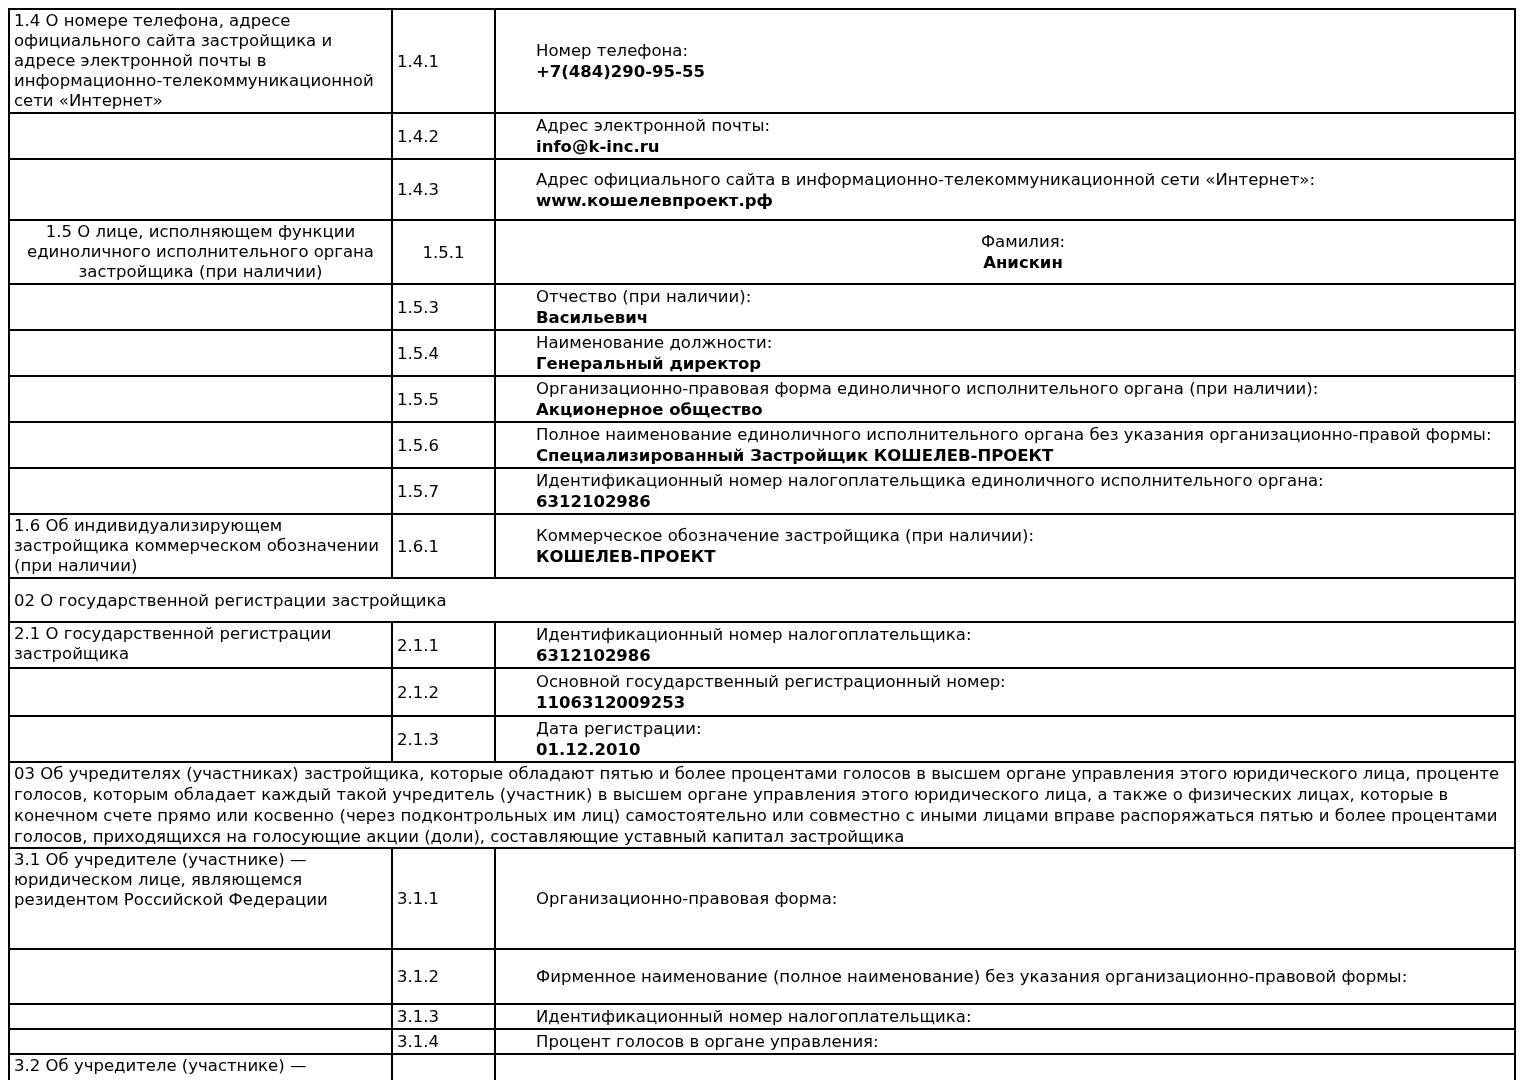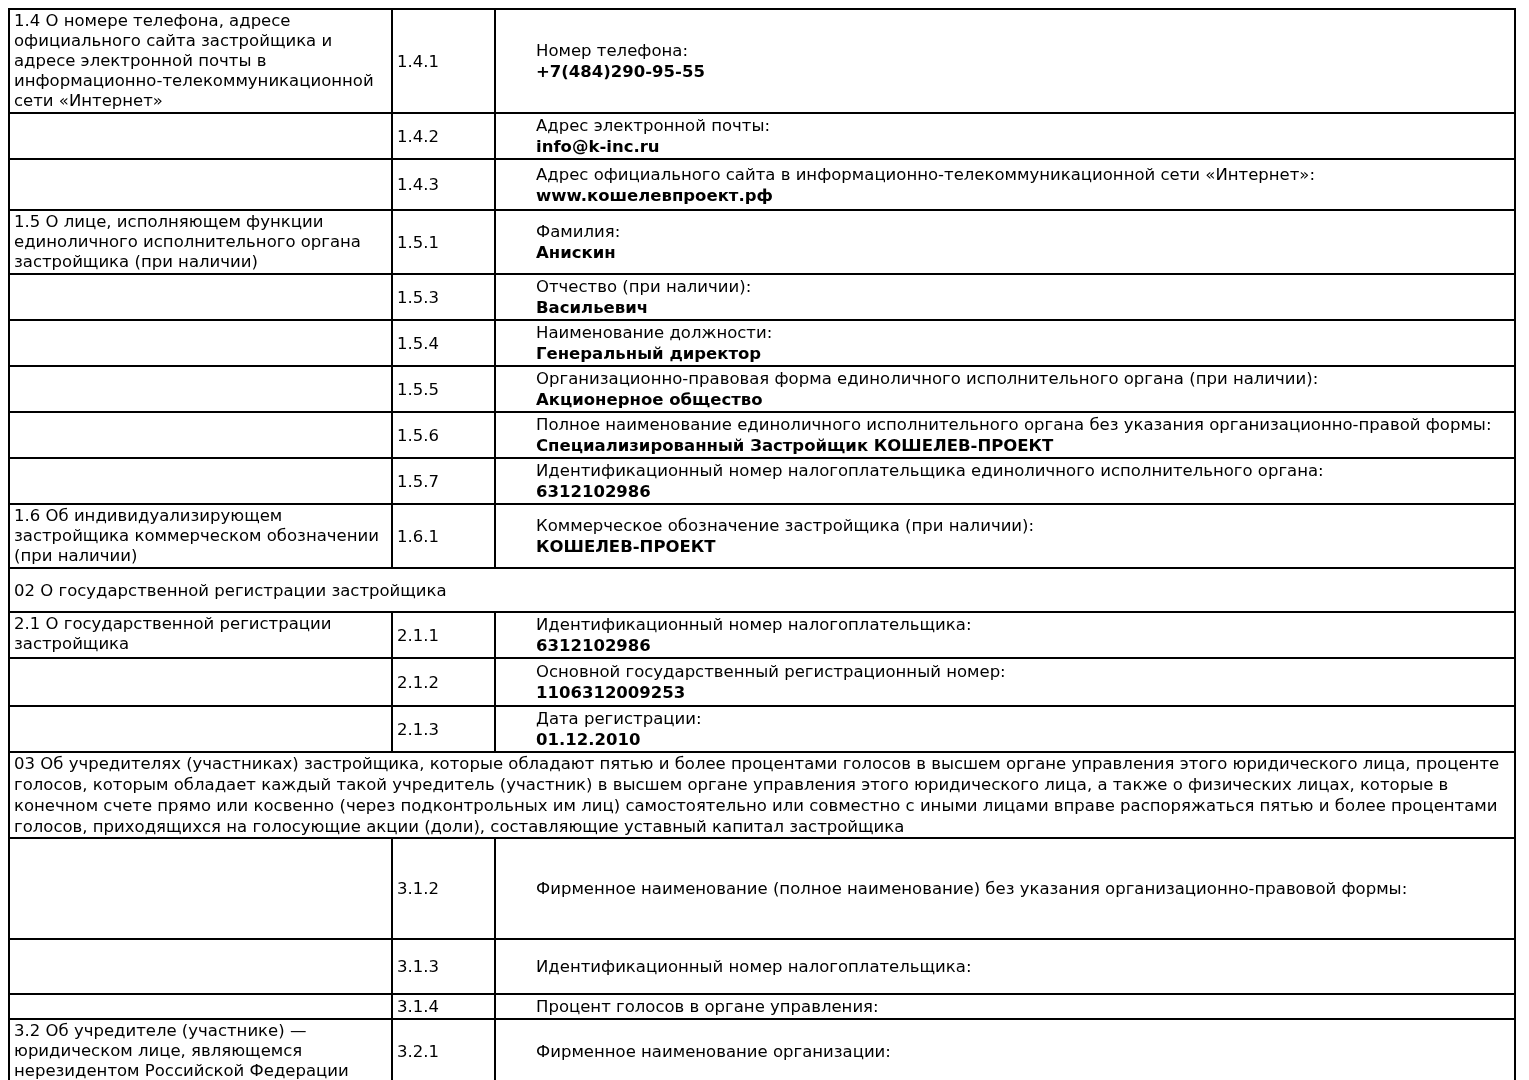--- a/index.html
+++ b/index.html
@@ -30,22 +30,22 @@
     background: #ffffff;
   }
   td.col1 { vertical-align: top;    line-height: 20px; }
   td.col2 { vertical-align: middle; line-height: 21px; }
   td.col3 { vertical-align: middle; line-height: 21px; padding-left: 40px; }
   td.span3 { vertical-align: middle; line-height: 21px; padding: 0 4px; border-radius: 9px; }
   .field-value { font-weight: bold; }
   
   tbody tr:nth-child(1)  { height: 88px; }
   tbody tr:nth-child(2)  { height: 36px; }
-  tbody tr:nth-child(3)  { height: 51px; }
-  tbody tr:nth-child(4)  { height: 60px; }
+  tbody tr:nth-child(3)  { height: 61px; }
+  tbody tr:nth-child(4)  { height: 60px; text-align: center; }
   tbody tr:nth-child(5)  { height: 46px; }
   tbody tr:nth-child(6)  { height: 46px; }
   tbody tr:nth-child(7)  { height: 46px; }
   tbody tr:nth-child(8)  { height: 45px; }
   tbody tr:nth-child(9)  { height: 45px; }
   tbody tr:nth-child(10) { height: 46px; }
   tbody tr:nth-child(11) { height: 44px; }
   tbody tr:nth-child(12) { height: 23px; }
   tbody tr:nth-child(13) { height: 48px; }
   tbody tr:nth-child(14) { height: 46px; }
@@ -188,20 +188,28 @@
     <td class="col3">
       <div class="field-label">Дата регистрации:</div>
       <div class="field-value">01.12.2010</div>
     </td>
   </tr>
 
   <tr>
     <td class="span3" colspan="3">03 Об учредителях (участниках) застройщика, которые обладают пятью и более процентами голосов в высшем органе управления этого юридического лица, проценте голосов, которым обладает каждый такой учредитель (участник) в высшем органе управления этого юридического лица, а также о физических лицах, которые в конечном счете прямо или косвенно (через подконтрольных им лиц) самостоятельно или совместно с иными лицами вправе распоряжаться пятью и более процентами голосов, приходящихся на голосующие акции (доли), составляющие уставный капитал застройщика</td>
   </tr>
 
+  <tr>
+    <td class="col1">3.1 Об учредителе (участнике) — юридическом лице, являющемся резидентом Российской Федерации</td>
+    <td class="col2">3.1.1</td>
+    <td class="col3">
+      <div class="field-label">Организационно-правовая форма:</div>
+
+    </td>
+  </tr>
 
   <tr>
     <td class="col1"></td>
     <td class="col2">3.1.2</td>
     <td class="col3">
       <div class="field-label">Фирменное наименование (полное наименование) без указания организационно-правовой формы:</div>
 
     </td>
   </tr>
 

